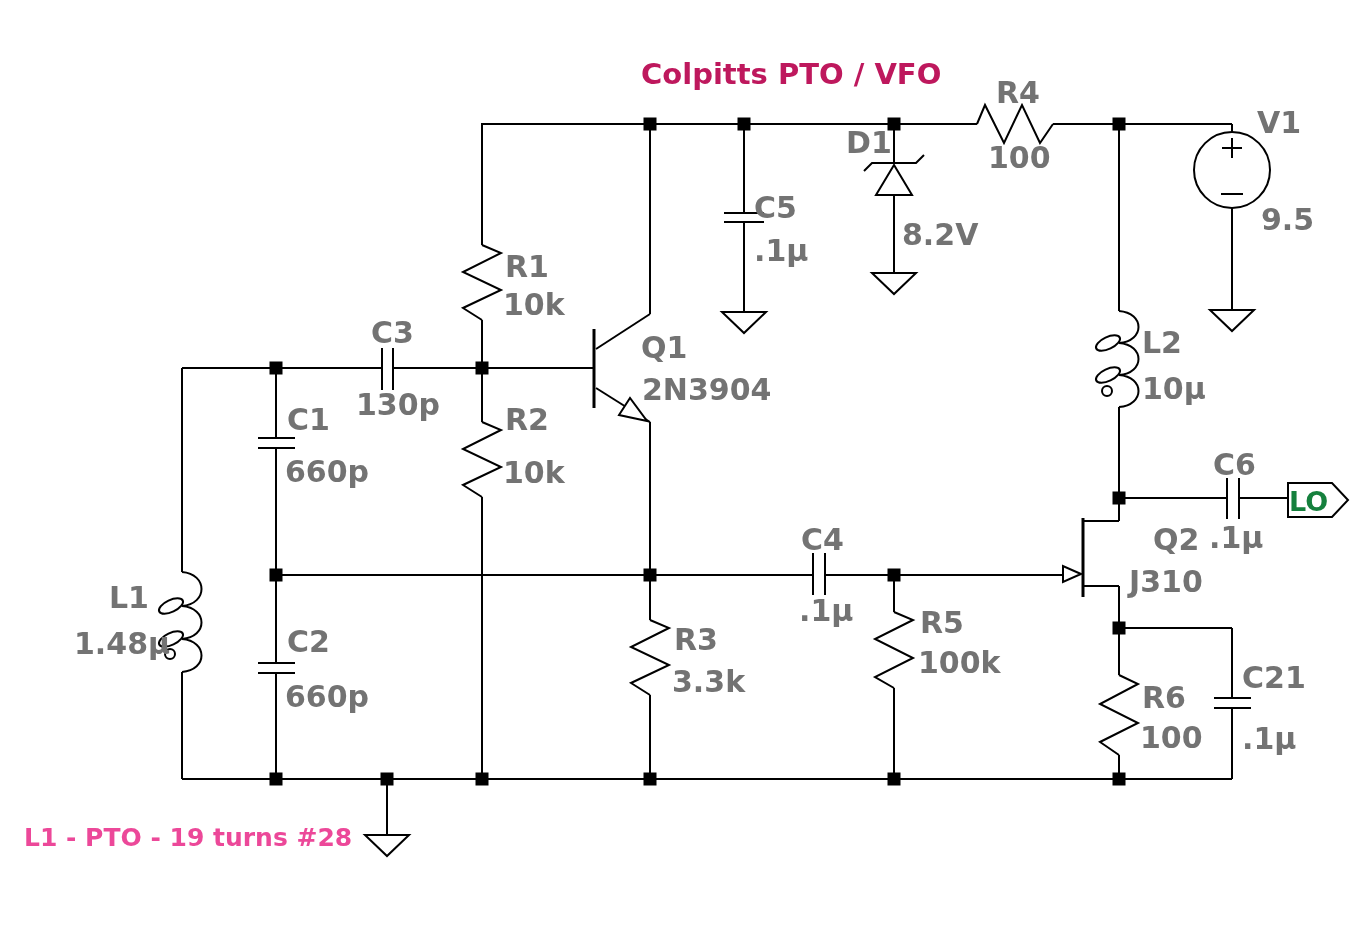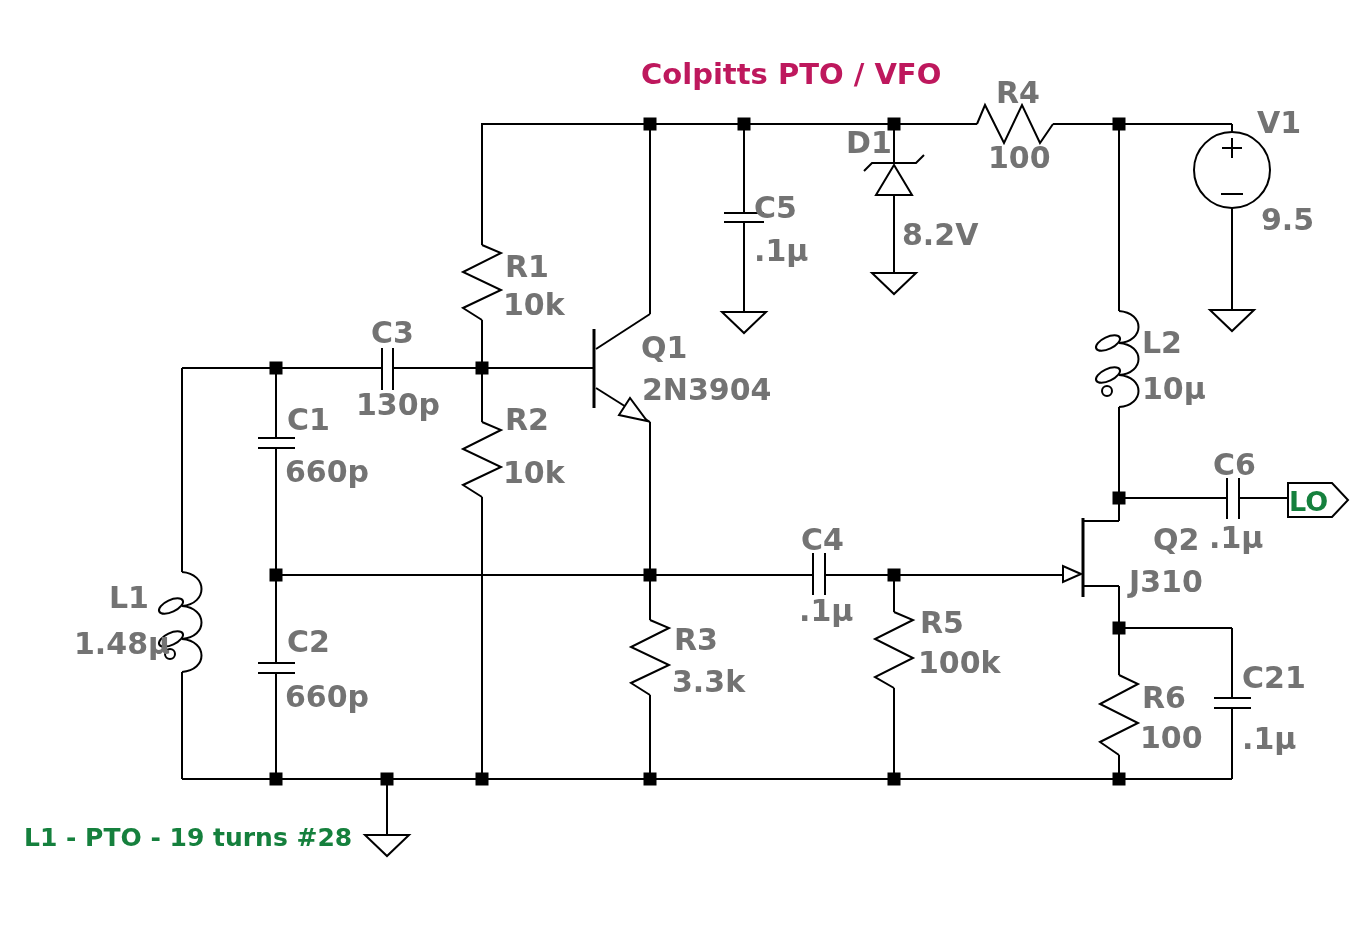--- a/index.html
+++ b/index.html
@@ -26,21 +26,21 @@
     font-weight:bold;
     font-size:29px;
     color:#be185d;
     white-space:nowrap;
   }
   .note{
     position:absolute;
     font-family:"DejaVu Sans", sans-serif;
     font-weight:bold;
     font-size:25px;
-    color:#15803d;
+    color:#ec4899;
     white-space:nowrap;
   }
   .flag-text{
     position:absolute;
     font-family:"DejaVu Sans", sans-serif;
     font-weight:bold;
     font-size:27px;
     color:#15803d;
     width:44px;
     text-align:left;

